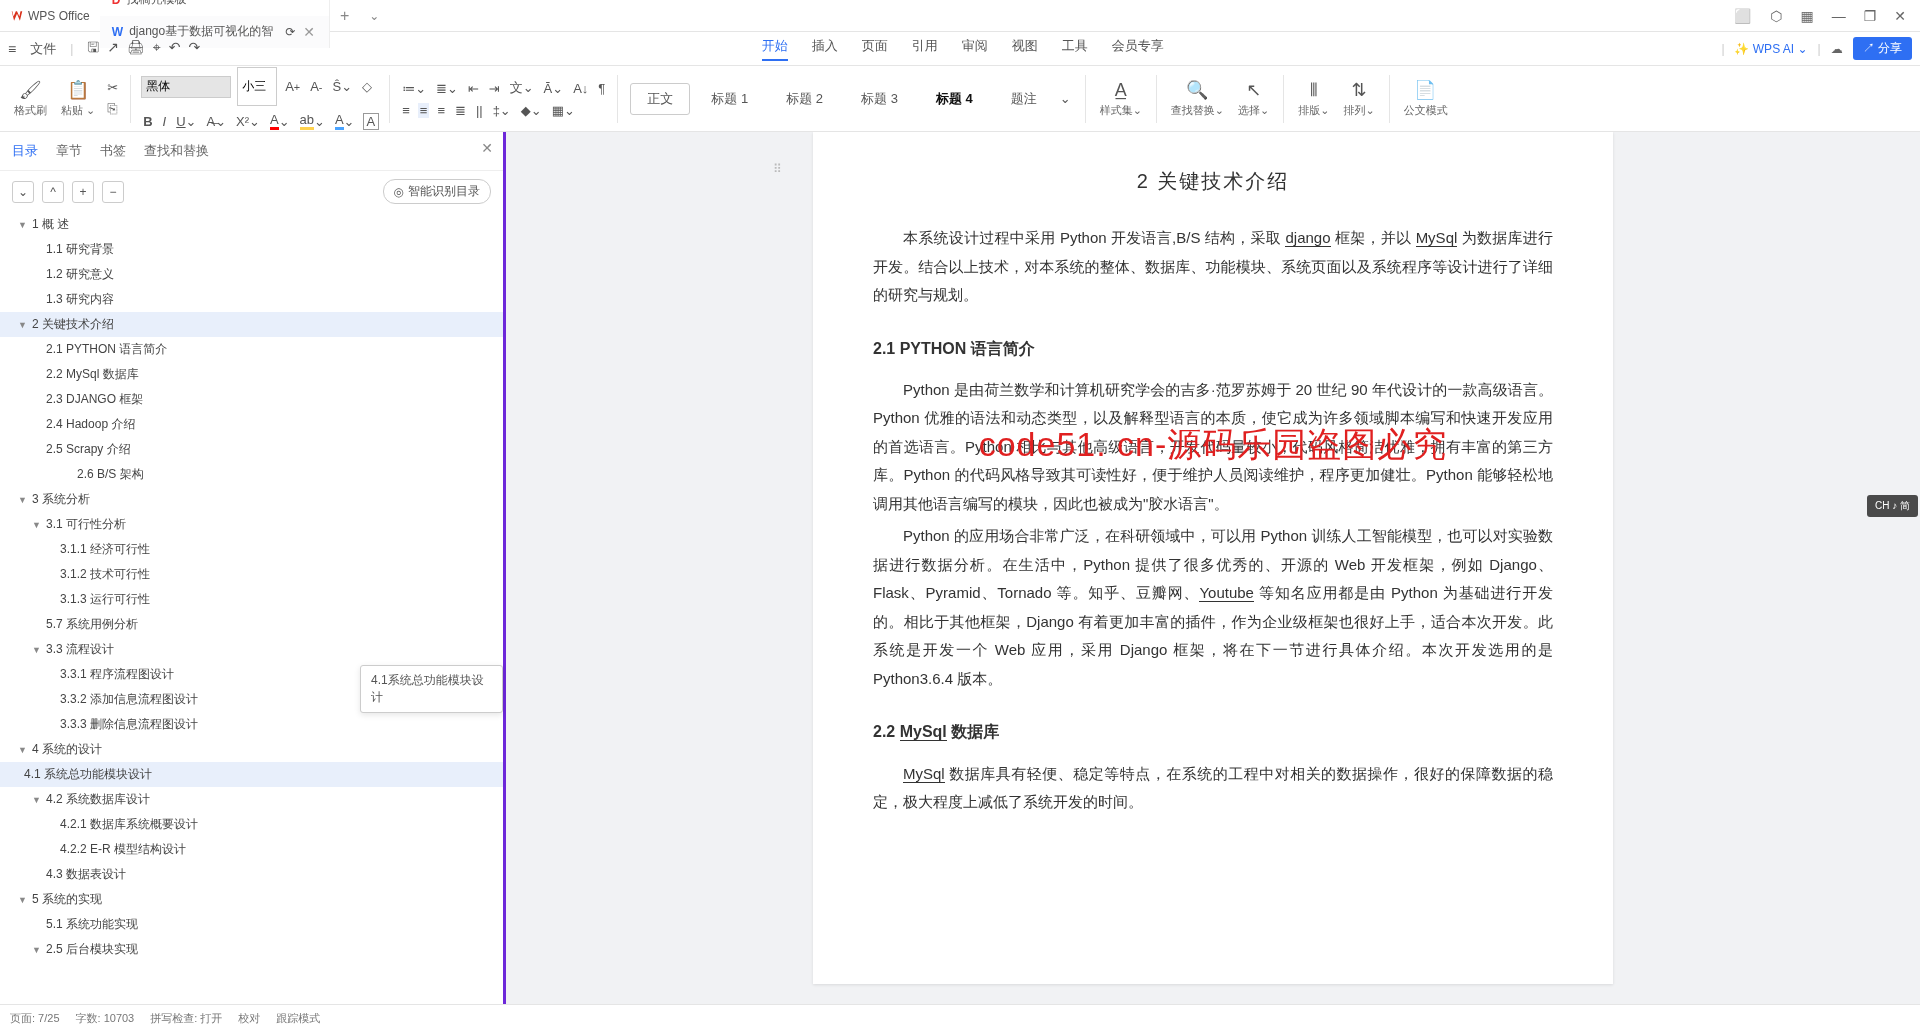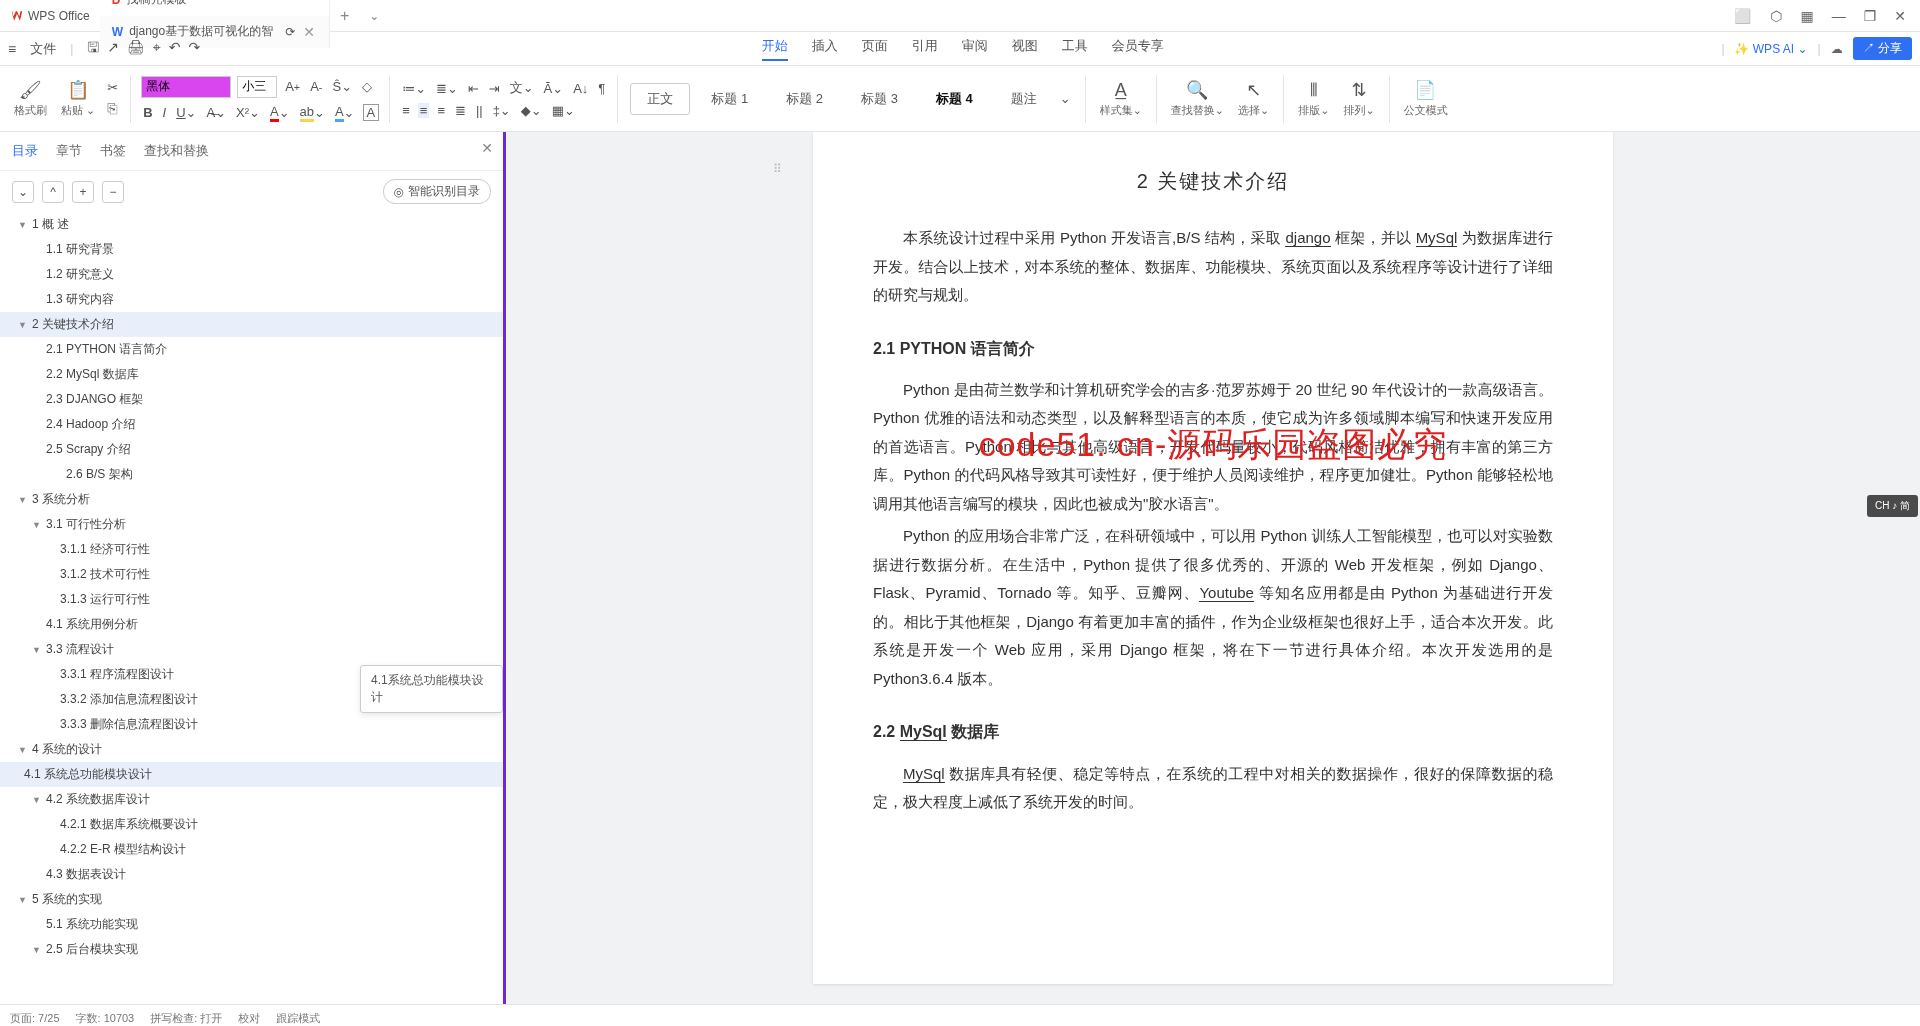--- a/index.html
+++ b/index.html
@@ -22,22 +22,22 @@
 .menu-right{display:flex;align-items:center;gap:10px;font-size:12px;color:#666}
 .ai-btn{color:#2e6ff3;font-weight:500}
 .share-btn{background:#2e6ff3;color:#fff;padding:3px 10px;border-radius:3px}
 .ribbon{height:66px;background:#fff;display:flex;align-items:center;padding:4px 10px;border-bottom:1px solid #e5e5e5;gap:6px}
 .ribbon-group{display:flex;flex-direction:column;align-items:center;gap:2px;padding:0 4px}
 .ribbon-group .ic{font-size:18px;color:#555}
 .ribbon-group .lbl{font-size:11px;color:#666}
 .ribbon-sep{width:1px;height:48px;background:#e5e5e5;margin:0 4px}
 .ribbon-row{display:flex;align-items:center;gap:6px}
 .ribbon-col{display:flex;flex-direction:column;gap:6px}
-.font-select{width:90px;height:22px;border:1px solid #ccc;font-size:12px;padding:0 4px;background:#d946ef}
-.size-select{width:40px;height:22px;border:1px solid #ccc;font-size:12px;padding:0 4px;background:#fff}
+.font-select{width:90px;height:22px;border:1px solid #ccc;font-size:12px;padding:0 4px;background:#e5e5e5}
+.size-select{width:40px;height:39px;border:1px solid #ccc;font-size:12px;padding:0 4px;background:#fff}
 .fmt-ic{font-size:13px;color:#555;padding:0 2px;display:inline-flex;align-items:center}
 .styles-bar{display:flex;gap:4px;align-items:center;background:#fff;padding:2px;border-radius:4px}
 .style-btn{padding:6px 16px;font-size:13px;color:#555;border:1px solid transparent;border-radius:3px}
 .style-btn.outlined{border-color:#ccc}
 .style-btn.h4{font-weight:700;color:#111}
 .toc-panel{position:absolute;top:132px;left:0;width:506px;bottom:22px;background:#fff;border-right:3px solid #6d28d9;display:flex;flex-direction:column}
 .toc-tabs{display:flex;gap:18px;padding:10px 12px;font-size:13px;color:#666;border-bottom:1px solid #eee;position:relative}
 .toc-tabs .tt.active{color:#2e6ff3;font-weight:500}
 .toc-tabs .close{position:absolute;right:10px;top:8px;color:#888;font-size:14px}
 .toc-tools{display:flex;align-items:center;gap:8px;padding:8px 12px}
@@ -270,21 +270,21 @@
         <span>2.3 DJANGO 框架</span>
       </div>
       <div class="toc-item" style="padding-left: 32px;">
         <span class="arr"></span>
         <span>2.4 Hadoop 介绍</span>
       </div>
       <div class="toc-item" style="padding-left: 32px;">
         <span class="arr"></span>
         <span>2.5 Scrapy 介绍</span>
       </div>
-      <div class="toc-item" style="padding-left: 52px;">
+      <div class="toc-item" style="padding-left: 32px; margin-left: 31px;">
         <span class="arr"></span>
         <span>2.6 B/S 架构</span>
       </div>
       <div class="toc-item" style="padding-left: 18px;">
         <span class="arr">▼</span>
         <span>3  系统分析</span>
       </div>
       <div class="toc-item" style="padding-left: 32px;">
         <span class="arr">▼</span>
         <span>3.1 可行性分析</span>
@@ -296,21 +296,21 @@
       <div class="toc-item" style="padding-left: 46px;">
         <span class="arr"></span>
         <span>3.1.2 技术可行性</span>
       </div>
       <div class="toc-item" style="padding-left: 46px;">
         <span class="arr"></span>
         <span>3.1.3 运行可行性</span>
       </div>
       <div class="toc-item" style="padding-left: 32px;">
         <span class="arr"></span>
-        <span>4.1 系统用例分析</span>
+        <span>5.7 系统用例分析</span>
       </div>
       <div class="toc-item" style="padding-left: 32px;">
         <span class="arr">▼</span>
         <span>3.3 流程设计</span>
       </div>
       <div class="toc-item" style="padding-left: 46px; align-items: center;">
         <span class="arr"></span>
         <span>3.3.1 程序流程图设计</span>
       </div>
       <div class="toc-item" style="padding-left: 46px;">

